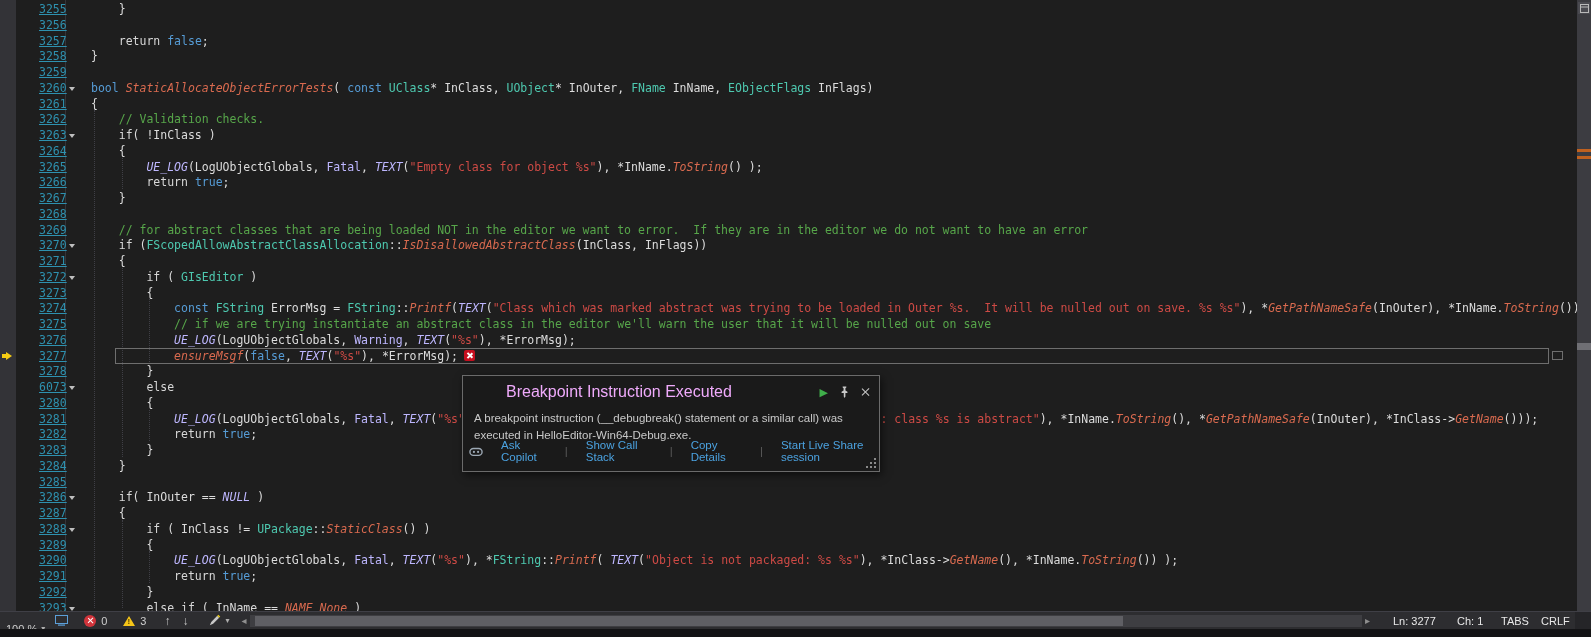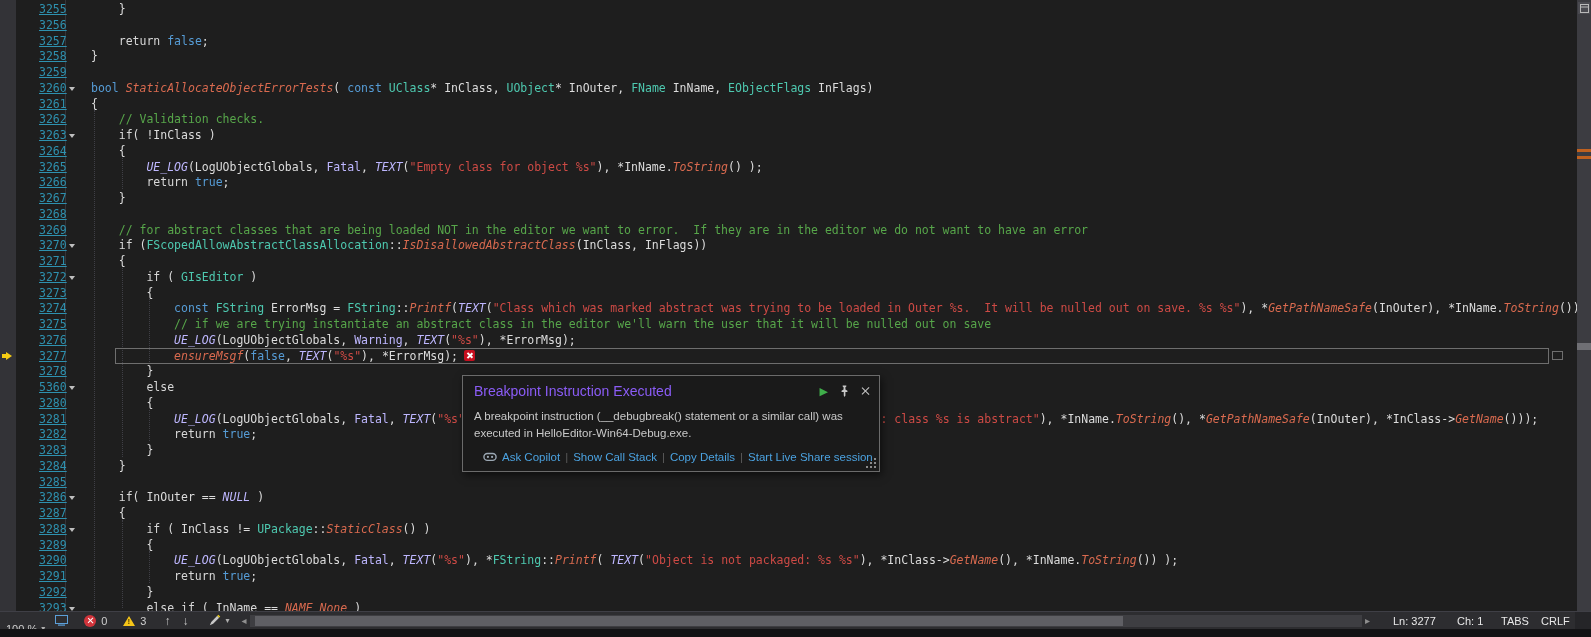--- a/index.html
+++ b/index.html
@@ -33,28 +33,28 @@
   .err-badge::before, .err-badge::after { content:""; position:absolute; left:5px; top:2px; width:1.5px; height:7px; background:#fff; }
   .err-badge::before { transform:rotate(45deg); } .err-badge::after { transform:rotate(-45deg); }
   .guides-overlay { position:absolute; left:0; top:0; right:0; bottom:0; pointer-events:none; }
   .guide { position:absolute; width:0; border-left:1px dotted #3F3F46; }
   .cur-box { position:absolute; left:115px; width:1434px; height:16px; border:1px solid #6E6E6E; pointer-events:none; }
   .cur-box-mini { position:absolute; left:1552px; width:11px; height:9px; border:1px solid #6E6E6E; pointer-events:none; }
   
   .popup { position:absolute; left:462px; top:375px; width:418px; height:97px;
     background:#1A1A1A; border:1px solid #6B6B6B; box-shadow:2px 3px 8px rgba(0,0,0,.55); z-index:5; }
   .popup-head { display:flex; align-items:center; padding:7px 8px 2px 11px; }
-  .popup-title { color:#8b5cf6; font-size:14px; flex:1 1 auto; }
+  .popup-title { color:#f0abfc; font-size:16px; flex:1 1 auto;margin-left:32px; }
   .popup-icons { display:flex; align-items:center; gap:11px; }
   .play-glyph { color:#3FAE4A; font-size:11px; line-height:11px; cursor:default; }
   .x-icon { position:relative; width:10px; height:10px; display:inline-block; }
   .x-icon::before, .x-icon::after { content:""; position:absolute; left:4.4px; top:0; width:1.3px; height:10px; background:#C8C8C8; }
   .x-icon::before { transform:rotate(45deg); } .x-icon::after { transform:rotate(-45deg); }
   .popup-body { padding:7px 12px 0 11px; color:#C9C9C9; font-size:11.5px; line-height:16.5px; max-width:410px; }
-  .popup-links { position:absolute; left:20px; bottom:8px; display:flex; align-items:center; gap:5px; font-size:11.5px; }
+  .popup-links { position:absolute; left:6px; bottom:8px; display:flex; align-items:center; gap:18px; font-size:11.5px; }
   .popup-links a { color:#4BA2E0; text-decoration:none; }
   .popup-links .sep { color:#5A5A5A; }
   .grip { position:absolute; right:3px; bottom:3px; width:10px; height:10px; }
   .grip i { position:absolute; left:0; top:0; width:2px; height:2px; background:#8A8A8A;
     box-shadow:8px 0 #8A8A8A, 8px 4px #8A8A8A, 8px 8px #8A8A8A, 4px 4px #8A8A8A, 4px 8px #8A8A8A, 0 8px #8A8A8A; }
   .grip i { left:0; top:0; background:transparent; box-shadow:8px 0 #8A8A8A, 8px 4px #8A8A8A, 8px 8px #8A8A8A, 4px 4px #8A8A8A, 4px 8px #8A8A8A, 0 8px #8A8A8A; }
   
   .vscroll { position:absolute; right:0; top:0; width:14px; height:611px; background:#3C3C41; }
   .vs-top { position:absolute; left:1px; top:2px; width:12px; height:12px; background:#4A4A50; display:flex; align-items:center; justify-content:center; }
   .vmark { position:absolute; left:0; width:14px; }
@@ -116,21 +116,21 @@
         <div class="row"><div class="cell-margin"></div><div class="cell-num">3269</div><div class="cell-fold"></div><pre class="cell-code">    <span class="tk-cm">// for abstract classes that are being loaded NOT in the editor we want to error.  If they are in the editor we do not want to have an error</span></pre></div>
         <div class="row"><div class="cell-margin"></div><div class="cell-num">3270</div><div class="cell-fold"><i class="chevron"></i></div><pre class="cell-code">    <span class="tk-c">if</span><span class="tk-p"> (</span><span class="tk-t">FScopedAllowAbstractClassAllocation</span><span class="tk-p">::</span><span class="tk-f">IsDisallowedAbstractClass</span><span class="tk-p">(InClass, InFlags))</span></pre></div>
         <div class="row"><div class="cell-margin"></div><div class="cell-num">3271</div><div class="cell-fold"></div><pre class="cell-code">    <span class="tk-p">{</span></pre></div>
         <div class="row"><div class="cell-margin"></div><div class="cell-num">3272</div><div class="cell-fold"><i class="chevron"></i></div><pre class="cell-code">        <span class="tk-c">if</span><span class="tk-p"> ( </span><span class="tk-t">GIsEditor</span><span class="tk-p"> )</span></pre></div>
         <div class="row"><div class="cell-margin"></div><div class="cell-num">3273</div><div class="cell-fold"></div><pre class="cell-code">        <span class="tk-p">{</span></pre></div>
         <div class="row"><div class="cell-margin"></div><div class="cell-num">3274</div><div class="cell-fold"></div><pre class="cell-code">            <span class="tk-k">const</span><span class="tk-p"> </span><span class="tk-t">FString</span><span class="tk-p"> ErrorMsg = </span><span class="tk-t">FString</span><span class="tk-p">::</span><span class="tk-f">Printf</span><span class="tk-p">(</span><span class="tk-m">TEXT</span><span class="tk-p">(</span><span class="tk-s">"Class which was marked abstract was trying to be loaded in Outer %s.  It will be nulled out on save. %s %s"</span><span class="tk-p">), *</span><span class="tk-f">GetPathNameSafe</span><span class="tk-p">(InOuter), *InName.</span><span class="tk-f">ToString</span><span class="tk-p">());</span></pre></div>
         <div class="row"><div class="cell-margin"></div><div class="cell-num">3275</div><div class="cell-fold"></div><pre class="cell-code">            <span class="tk-cm">// if we are trying instantiate an abstract class in the editor we'll warn the user that it will be nulled out on save</span></pre></div>
         <div class="row"><div class="cell-margin"></div><div class="cell-num">3276</div><div class="cell-fold"></div><pre class="cell-code">            <span class="tk-m">UE_LOG</span><span class="tk-p">(LogUObjectGlobals, </span><span class="tk-e">Warning</span><span class="tk-p">, </span><span class="tk-m">TEXT</span><span class="tk-p">(</span><span class="tk-s">"%s"</span><span class="tk-p">), *ErrorMsg);</span></pre></div>
         <div class="row"><div class="cell-margin"><span class="cur-arrow"><i class="a-rect"></i><i class="a-tri"></i></span></div><div class="cell-num">3277</div><div class="cell-fold"></div><pre class="cell-code">            <span class="tk-f">ensureMsgf</span><span class="tk-p">(</span><span class="tk-k">false</span><span class="tk-p">, </span><span class="tk-m">TEXT</span><span class="tk-p">(</span><span class="tk-s">"%s"</span><span class="tk-p">), *ErrorMsg);</span><span class="err-badge"></span></pre></div>
         <div class="row"><div class="cell-margin"></div><div class="cell-num">3278</div><div class="cell-fold"></div><pre class="cell-code">        <span class="tk-p">}</span></pre></div>
-        <div class="row"><div class="cell-margin"></div><div class="cell-num">5360</div><div class="cell-fold"><i class="chevron"></i></div><pre class="cell-code">        <span class="tk-c">else</span></pre></div>
+        <div class="row"><div class="cell-margin"></div><div class="cell-num">6073</div><div class="cell-fold"><i class="chevron"></i></div><pre class="cell-code">        <span class="tk-c">else</span></pre></div>
         <div class="row"><div class="cell-margin"></div><div class="cell-num">3280</div><div class="cell-fold"></div><pre class="cell-code">        <span class="tk-p">{</span></pre></div>
         <div class="row"><div class="cell-margin"></div><div class="cell-num">3281</div><div class="cell-fold"></div><pre class="cell-code">            <span class="tk-m">UE_LOG</span><span class="tk-p">(LogUObjectGlobals, </span><span class="tk-e">Fatal</span><span class="tk-p">, </span><span class="tk-m">TEXT</span><span class="tk-p">(</span><span class="tk-s">"%s"</span><span class="tk-p">), *</span><span class="tk-t">FString</span><span class="tk-p">::</span><span class="tk-f">Printf</span><span class="tk-p">(</span><span class="tk-m">TEXT</span><span class="tk-p">(</span><span class="tk-s">"Can't create object %s in Outer %s: class %s is abstract"</span><span class="tk-p">), *InName.</span><span class="tk-f">ToString</span><span class="tk-p">(), *</span><span class="tk-f">GetPathNameSafe</span><span class="tk-p">(InOuter), *InClass-&gt;</span><span class="tk-f">GetName</span><span class="tk-p">()));</span></pre></div>
         <div class="row"><div class="cell-margin"></div><div class="cell-num">3282</div><div class="cell-fold"></div><pre class="cell-code">            <span class="tk-c">return</span><span class="tk-p"> </span><span class="tk-k">true</span><span class="tk-p">;</span></pre></div>
         <div class="row"><div class="cell-margin"></div><div class="cell-num">3283</div><div class="cell-fold"></div><pre class="cell-code">        <span class="tk-p">}</span></pre></div>
         <div class="row"><div class="cell-margin"></div><div class="cell-num">3284</div><div class="cell-fold"></div><pre class="cell-code">    <span class="tk-p">}</span></pre></div>
         <div class="row"><div class="cell-margin"></div><div class="cell-num">3285</div><div class="cell-fold"></div><pre class="cell-code"></pre></div>
         <div class="row"><div class="cell-margin"></div><div class="cell-num">3286</div><div class="cell-fold"><i class="chevron"></i></div><pre class="cell-code">    <span class="tk-c">if</span><span class="tk-p">( InOuter == </span><span class="tk-m">NULL</span><span class="tk-p"> )</span></pre></div>
         <div class="row"><div class="cell-margin"></div><div class="cell-num">3287</div><div class="cell-fold"></div><pre class="cell-code">    <span class="tk-p">{</span></pre></div>
         <div class="row"><div class="cell-margin"></div><div class="cell-num">3288</div><div class="cell-fold"><i class="chevron"></i></div><pre class="cell-code">        <span class="tk-c">if</span><span class="tk-p"> ( InClass != </span><span class="tk-t">UPackage</span><span class="tk-p">::</span><span class="tk-f">StaticClass</span><span class="tk-p">() )</span></pre></div>
         <div class="row"><div class="cell-margin"></div><div class="cell-num">3289</div><div class="cell-fold"></div><pre class="cell-code">        <span class="tk-p">{</span></pre></div>

